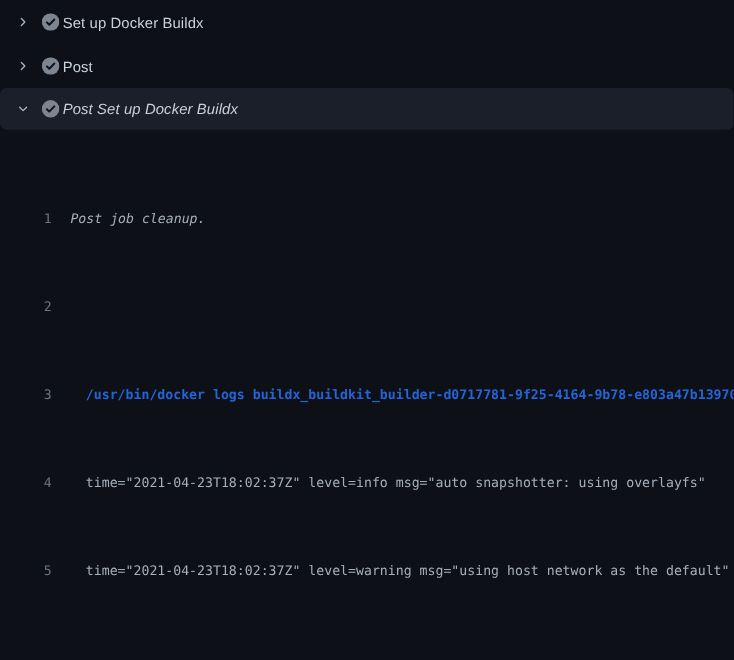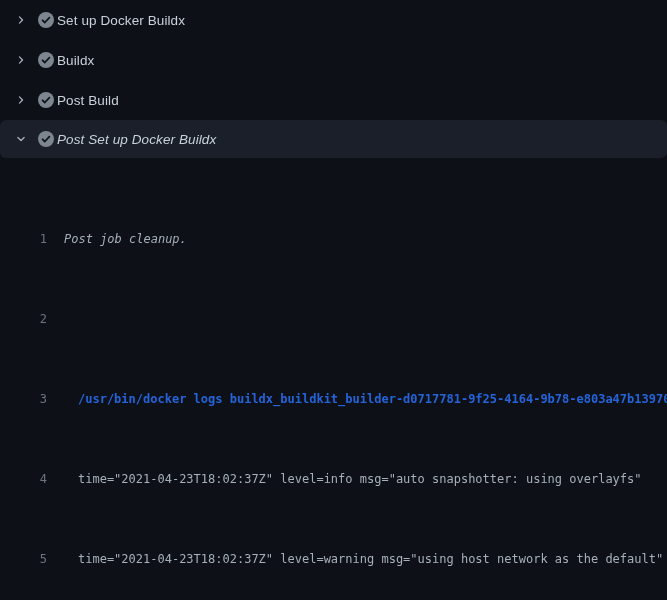--- a/index.html
+++ b/index.html
@@ -100,37 +100,23 @@
       <svg width="10" height="14" viewBox="0 0 16 16">
           <path d="M5.5 3l5 5-5 5" stroke="#aab2bb" stroke-width="2" fill="none" stroke-linecap="round" stroke-linejoin="round"></path>
         </svg>
     </span>
     <span class="status-ico">
       <svg width="16" height="16" viewBox="0 0 16 16">
           <circle cx="8" cy="8" r="8" fill="#7d8590"></circle>
           <path d="M4.6 8.3l2.2 2.2 4.6-4.8" stroke="#10141a" stroke-width="1.8" fill="none" stroke-linecap="round" stroke-linejoin="round"></path>
         </svg>
     </span>
-    <span class="step-label">Buildx</span>
+    <span class="step-label">Post</span>
   </div>
 
-  <div class="step-row">
-    <span class="chev">
-      <svg width="10" height="14" viewBox="0 0 16 16">
-          <path d="M5.5 3l5 5-5 5" stroke="#aab2bb" stroke-width="2" fill="none" stroke-linecap="round" stroke-linejoin="round"></path>
-        </svg>
-    </span>
-    <span class="status-ico">
-      <svg width="16" height="16" viewBox="0 0 16 16">
-          <circle cx="8" cy="8" r="8" fill="#7d8590"></circle>
-          <path d="M4.6 8.3l2.2 2.2 4.6-4.8" stroke="#10141a" stroke-width="1.8" fill="none" stroke-linecap="round" stroke-linejoin="round"></path>
-        </svg>
-    </span>
-    <span class="step-label">Post Build</span>
-  </div>
 
   <div class="step-row expanded">
     <span class="chev">
       <svg width="14" height="10" viewBox="0 0 16 16">
           <path d="M3 5.5l5 5 5-5" stroke="#aab2bb" stroke-width="2" fill="none" stroke-linecap="round" stroke-linejoin="round"></path>
         </svg>
     </span>
     <span class="status-ico">
       <svg width="16" height="16" viewBox="0 0 16 16">
           <circle cx="8" cy="8" r="8" fill="#7d8590"></circle>

